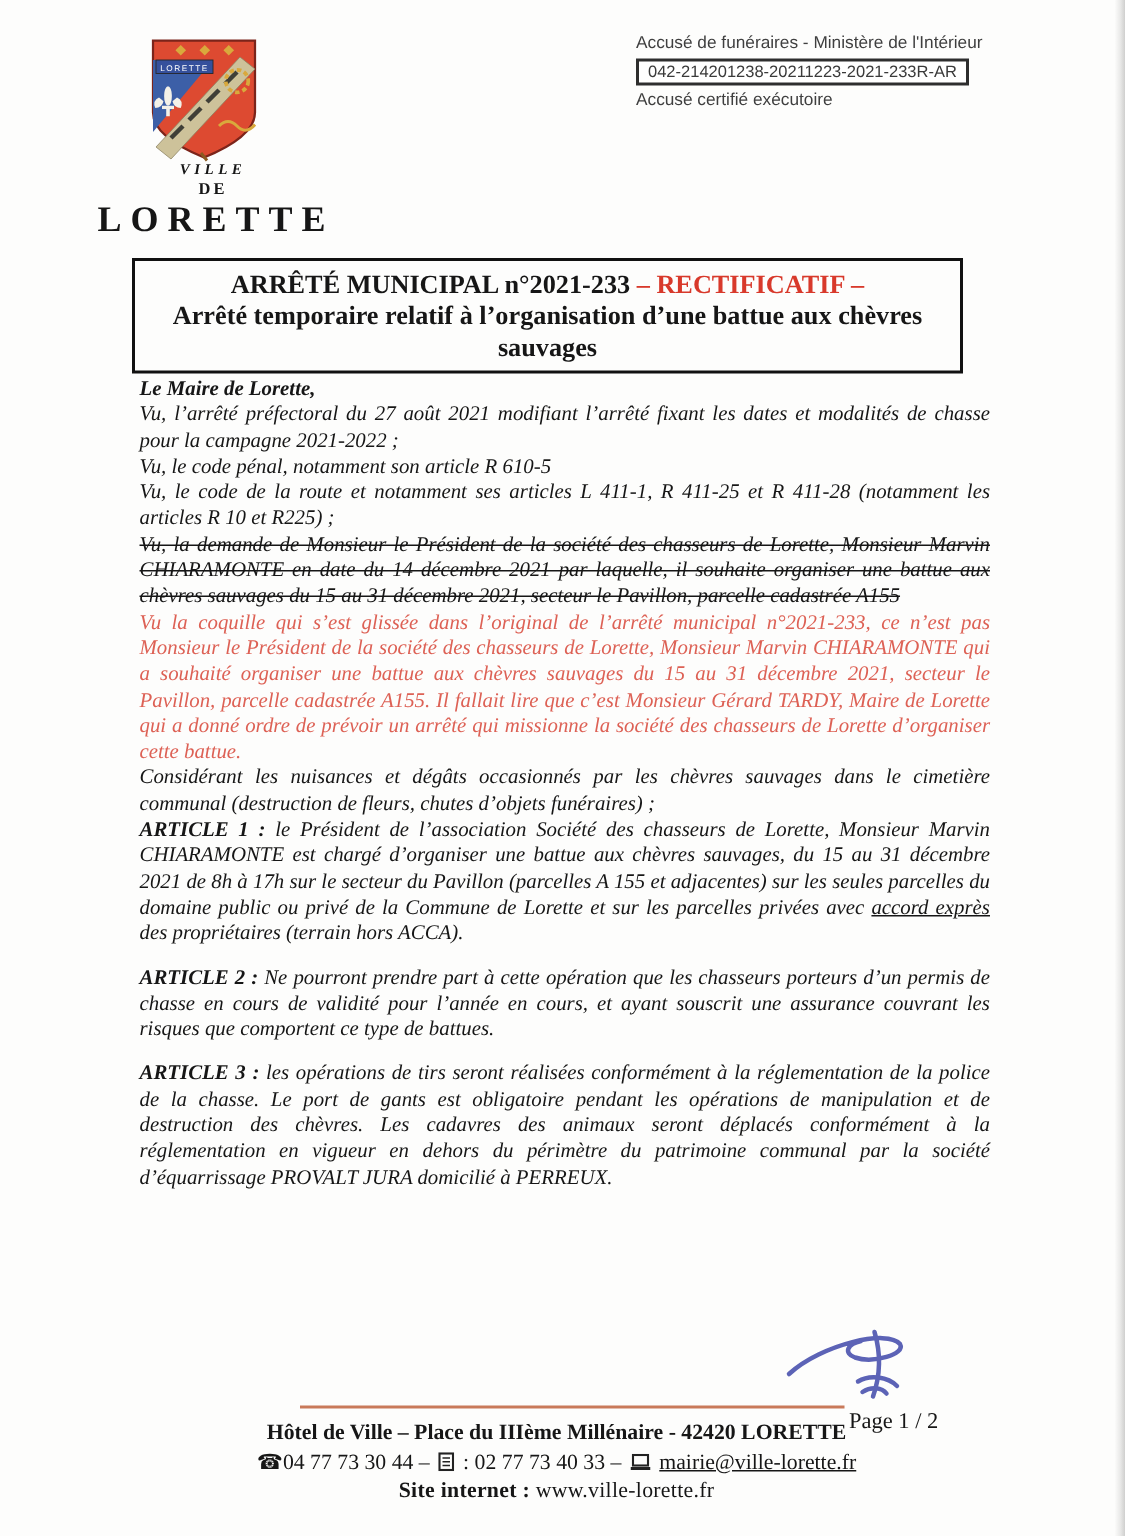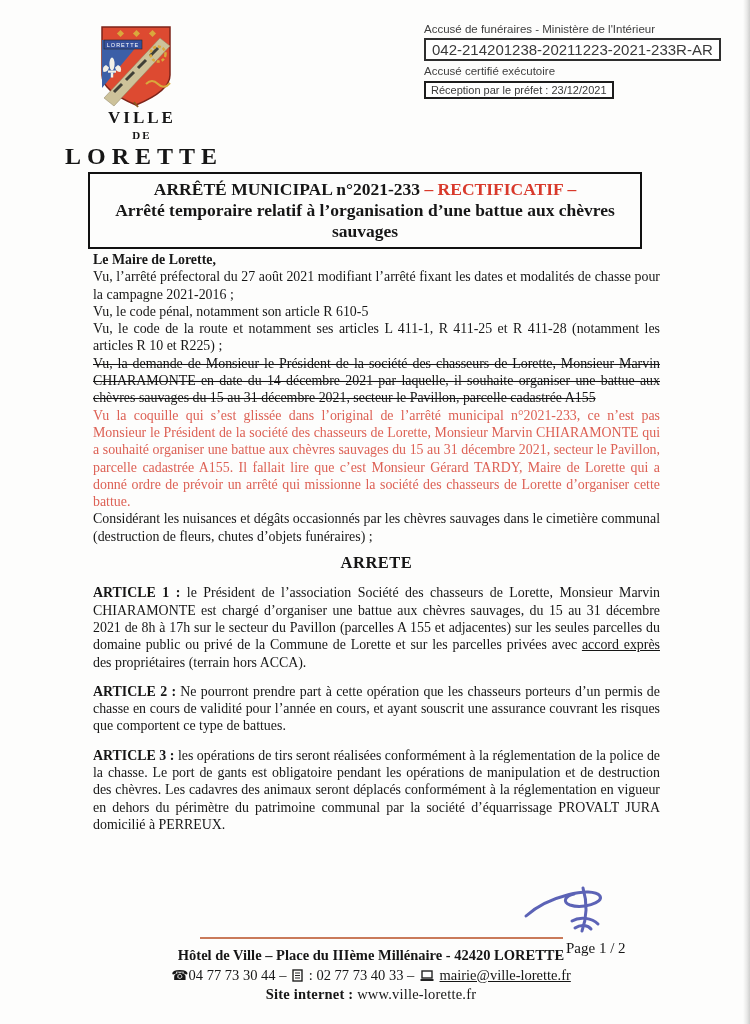--- a/index.html
+++ b/index.html
@@ -5,39 +5,39 @@
   html,body{margin:0;padding:0;background:#ffffff;}
   .page{
     position:relative; width:750px; height:1024px; background:#fdfdfc;
     font-family:"Liberation Serif", serif; color:#161616; overflow:hidden;
   }
   .scan-edge{position:absolute; right:0; top:0; width:7px; height:100%;
     background:linear-gradient(to right,#fdfdfc 0%,#e9e9e8 55%,#cfcfce 100%);}
   
   .crest{position:absolute; left:95px; top:22px; width:82px; height:88px;}
   .brand{position:absolute; left:48px; top:108px; width:188px; text-align:center;}
-  .brand-ville{font-weight:bold; font-size:17px; letter-spacing:3px;}
+  .brand-ville{font-weight:bold; font-size:10px; letter-spacing:3px;font-style:italic;}
   .brand-de{font-weight:bold; font-size:11px; letter-spacing:2px; margin-top:1px;}
   .brand-city{font-weight:bold; font-size:24px; letter-spacing:6px; margin-top:2px; text-indent:4px;}
   .stamp{position:absolute; left:424px; top:21px; font-family:"Liberation Sans", sans-serif;}
   .stamp-label{font-size:11.5px; color:#3f3f3f; margin:2px 0 3px;}
   .stamp-box{display:inline-block; color:#3a3a3a; background:#fff;}
-  .box1{border:2px solid #2e2e2e; padding:1px 6px; font-size:15px; margin-bottom:2px;}
+  .box1{border:2px solid #2e2e2e; padding:1px 6px; font-size:11px; margin-bottom:2px;}
   .box2{border:2px solid #1d1d1d; padding:1px 5px; font-size:11px; margin-top:1px;}
   
   .title-box{
     position:absolute; left:88px; top:172px; width:554px; box-sizing:border-box;
     border:2px solid #111; padding:5px 6px; text-align:center;
     font-weight:bold; font-size:17.5px; line-height:21px;
   }
   .title-red{color:var(--title_red,#d8392b);}
   
   .body{
     position:absolute; left:93px; top:251px; width:567px;
-    font-size:13.9px; line-height:17.3px; text-align:justify;
+    font-size:13.9px; line-height:17.3px; text-align:justify;font-style:italic;
   }
   .body p{margin:0;}
   .bold{font-weight:bold;}
   .struck{text-decoration:line-through; text-decoration-thickness:1.4px;}
   .red-text{color:var(--correction_red,#dd6155);}
   .arrete{font-size:16.5px; font-weight:bold; text-align:center; margin:9px 0 13px; letter-spacing:0.5px;}
   .article{margin:0 0 12px 0 !important;}
   .underline{text-decoration:underline;}
   
   .signature{position:absolute; left:520px; top:884px; width:106px; height:52px; color:var(--signature_blue,#5c63b6);}
@@ -83,38 +83,36 @@
   <div class="brand">
     <div class="brand-ville">VILLE</div>
     <div class="brand-de">DE</div>
     <div class="brand-city">LORETTE</div>
   </div>
 
   <div class="stamp">
     <div class="stamp-label">Accusé de funéraires - Ministère de l'Intérieur</div>
     <div class="stamp-box box1">042-214201238-20211223-2021-233R-AR</div>
     <div class="stamp-label">Accusé certifié exécutoire</div>
-    <div class="stamp-box box2">Réception par le préfet : 23/12/2021</div>
   </div>
 
   <div class="title-box">
     <div><span>ARRÊTÉ MUNICIPAL n°2021-233</span> <span class="title-red">– RECTIFICATIF –</span></div>
     <div>Arrêté temporaire relatif à l’organisation d’une battue aux chèvres sauvages</div>
   </div>
 
   <div class="body">
     <p class="bold">Le Maire de Lorette,</p>
-    <p>Vu, l’arrêté préfectoral du 27 août 2021 modifiant l’arrêté fixant les dates et modalités de chasse pour la campagne 2021-2016 ;</p>
+    <p>Vu, l’arrêté préfectoral du 27 août 2021 modifiant l’arrêté fixant les dates et modalités de chasse pour la campagne 2021-2022 ;</p>
     <p>Vu, le code pénal, notamment son article R 610-5</p>
     <p>Vu, le code de la route et notamment ses articles L 411-1, R 411-25 et R 411-28 (notamment les articles R 10 et R225) ;</p>
     <p class="struck">Vu, la demande de Monsieur le Président de la société des chasseurs de Lorette, Monsieur Marvin CHIARAMONTE en date du 14 décembre 2021 par laquelle, il souhaite organiser une battue aux chèvres sauvages du 15 au 31 décembre 2021, secteur le Pavillon, parcelle cadastrée A155</p>
     <p class="red-text">Vu la coquille qui s’est glissée dans l’original de l’arrêté municipal n°2021-233, ce n’est pas Monsieur le Président de la société des chasseurs de Lorette, Monsieur Marvin CHIARAMONTE qui a souhaité organiser une battue aux chèvres sauvages du 15 au 31 décembre 2021, secteur le Pavillon, parcelle cadastrée A155. Il fallait lire que c’est Monsieur Gérard TARDY, Maire de Lorette qui a donné ordre de prévoir un arrêté qui missionne la société des chasseurs de Lorette d’organiser cette battue.</p>
     <p>Considérant les nuisances et dégâts occasionnés par les chèvres sauvages dans le cimetière communal (destruction de fleurs, chutes d’objets funéraires) ;</p>
 
-    <div class="arrete">ARRETE</div>
 
     <p class="article"><span class="bold">ARTICLE 1 :</span><span> le Président de l’association Société des chasseurs de Lorette, Monsieur Marvin CHIARAMONTE est chargé d’organiser une battue aux chèvres sauvages, du 15 au 31 décembre 2021 de 8h à 17h sur le secteur du Pavillon (parcelles A 155 et adjacentes) sur les seules parcelles du domaine public ou privé de la Commune de Lorette et sur les parcelles privées avec </span><span class="underline">accord exprès</span><span> des propriétaires (terrain hors ACCA).</span></p>
 
     <p class="article"><span class="bold">ARTICLE 2 :</span><span> Ne pourront prendre part à cette opération que les chasseurs porteurs d’un permis de chasse en cours de validité pour l’année en cours, et ayant souscrit une assurance couvrant les risques que comportent ce type de battues.</span></p>
 
     <p class="article"><span class="bold">ARTICLE 3 :</span><span> les opérations de tirs seront réalisées conformément à la réglementation de la police de la chasse. Le port de gants est obligatoire pendant les opérations de manipulation et de destruction des chèvres. Les cadavres des animaux seront déplacés conformément à la réglementation en vigueur en dehors du périmètre du patrimoine communal par la société d’équarrissage PROVALT JURA domicilié à PERREUX.</span></p>
   </div>
 
   <svg class="signature" viewBox="0 0 106 52" aria-hidden="true">
     <g fill="none" stroke="currentColor" stroke-width="3" stroke-linecap="round">

